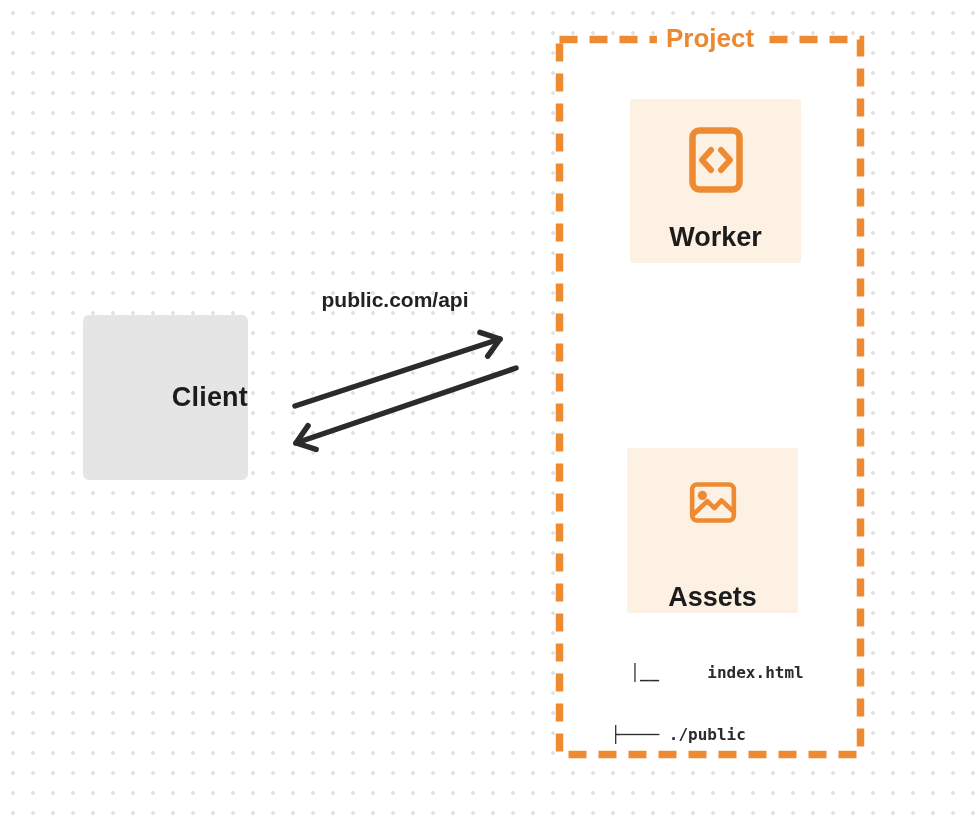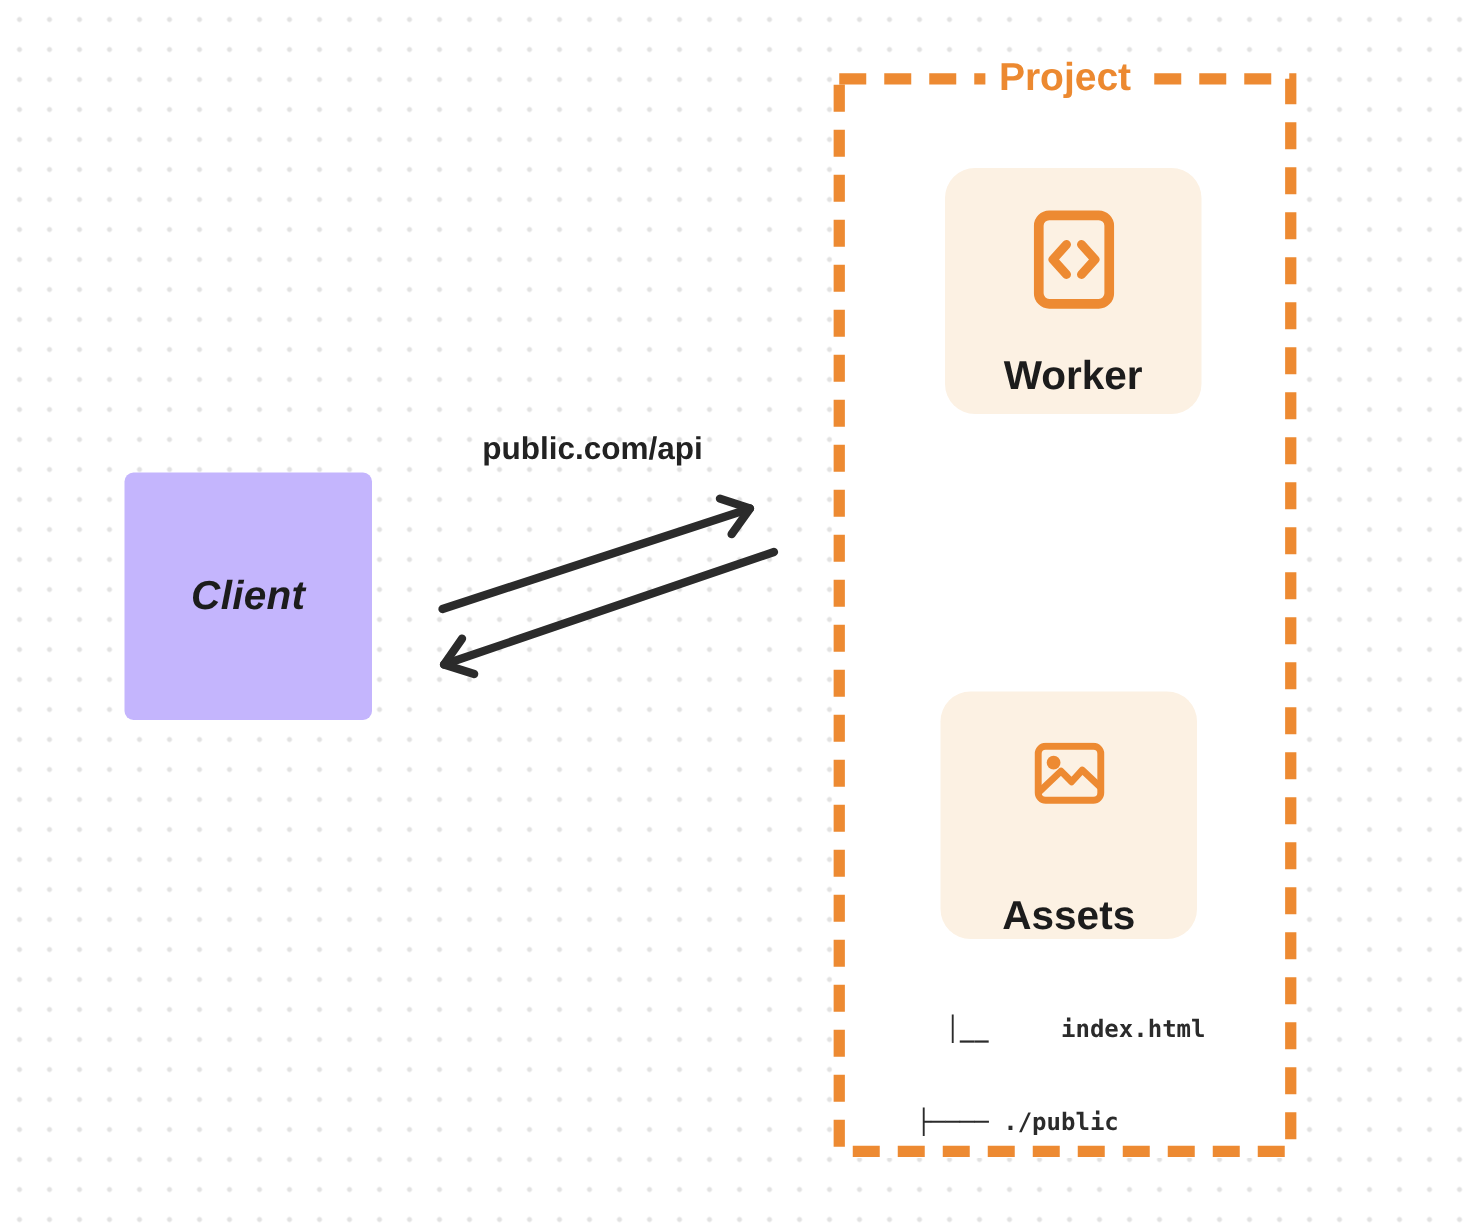--- a/index.html
+++ b/index.html
@@ -13,26 +13,25 @@
     background-position: 3px 3px;
     font-family: "Liberation Sans", sans-serif;
     color: #1e1e1e;
   }
 
   
   .client-node {
     position: absolute;
     left: 83px; top: 315px;
     width: 165px; height: 165px;
-    background: #c4b5fd;
+    background: #e5e5e5;
     border-radius: 6px;
     display: flex;
     align-items: center;
-    justify-content: center;
-    font-style: italic;
+    justify-content: flex-end;
   }
   .node-label {
     font-size: 27px;
     font-weight: 700;
     color: #1c1c1c;
     letter-spacing: 0.2px;
   }
 
   
   .arrows-svg {
@@ -48,21 +47,21 @@
     text-align: center;
     font-size: 21px;
     font-weight: 700;
     color: #222222;
     line-height: 26px;
   }
 
   
   .project-group {
     position: absolute;
-    left: 555px; top: 48px;
+    left: 555px; top: 35px;
     width: 310px; height: 724px;
     background: #ffffff;
   }
   .project-border-svg {
     position: absolute;
     left: 0; top: 0;
     width: 310px; height: 724px;
   }
   .project-label {
     position: absolute;
@@ -75,21 +74,21 @@
     font-weight: 700;
     line-height: 30px;
     color: #ec8930;
     white-space: nowrap;
   }
 
   
   .card {
     position: absolute;
     background: #fcf1e3;
-    border-radius: 20px;
+    border-radius: 3px;
     display: flex;
     flex-direction: column;
     align-items: center;
   }
   .card-worker { left: 75px; top: 64px; width: 171px; height: 164px; }
   .card-assets { left: 72px; top: 413px; width: 171px; height: 165px; gap: 35px; }
   .card-worker .card-icon { margin-top: 28px; }
   .card-assets .card-icon { margin-top: 34px; }
   .card-label {
     font-size: 27px;

